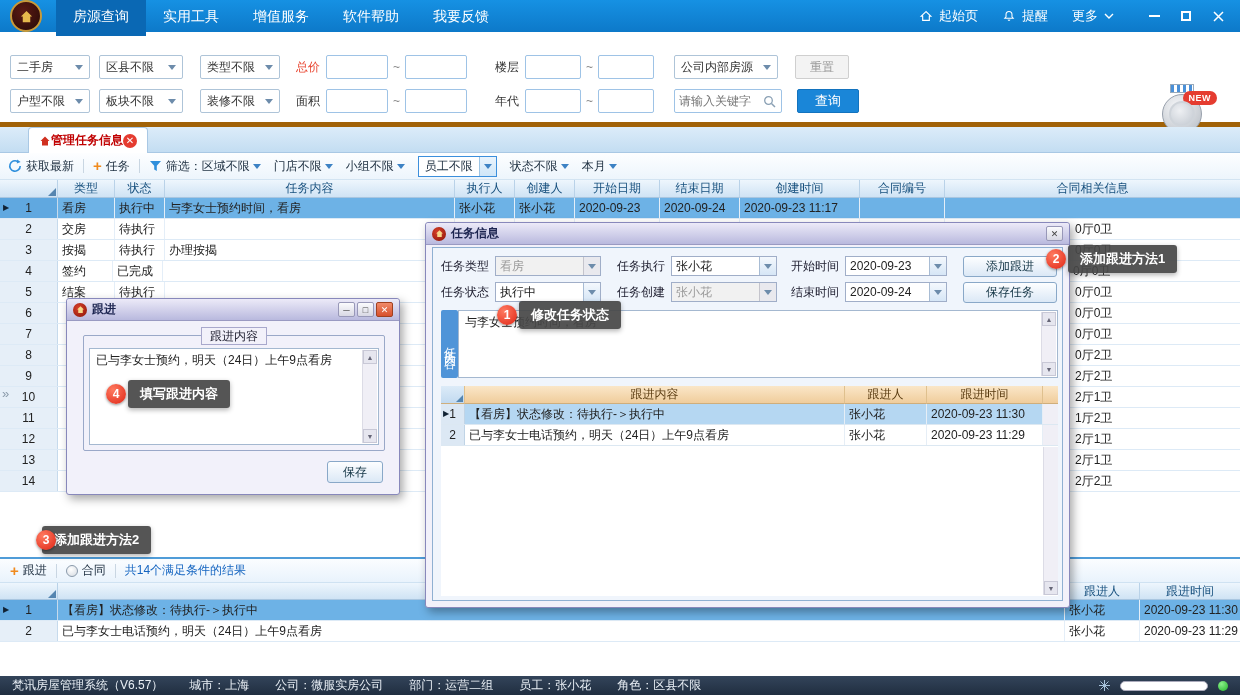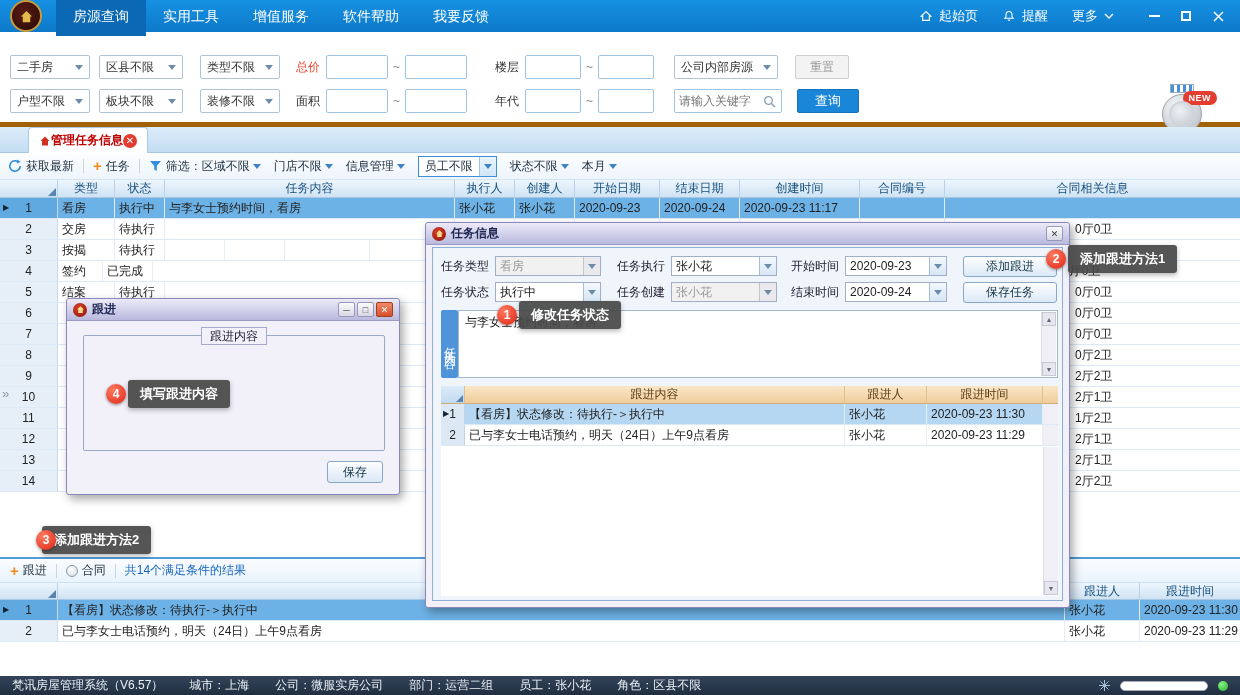--- a/index.html
+++ b/index.html
@@ -280,21 +280,21 @@
     </span>
     <span class="flt">
         <span>区域不限</span>
         <i class="tri blue"></i>
       </span>
     <span class="flt">
         <span>门店不限</span>
         <i class="tri blue"></i>
       </span>
     <span class="flt">
-        <span>信息管理</span>
+        <span>小组不限</span>
         <i class="tri blue"></i>
       </span>
     <span class="combo">
       <span class="combo-txt">员工不限</span>
       <span class="combo-btn">
           <i class="tri blue"></i>
         </span>
     </span>
     <span class="flt">
         <span>状态不限</span>
@@ -344,31 +344,32 @@
         <div class="tc" style="width:85px"></div>
         <div class="tc" style="width:80px"></div>
         <div class="tc" style="width:120px"></div>
         <div class="tc" style="width:85px"></div>
         <div class="tc ci" style="flex:1;border-right:none">0厅0卫</div>
       </div>
     <div class="trow">
         <div class="tc num">3</div>
         <div class="tc" style="width:57px">按揭</div>
         <div class="tc" style="width:50px">待执行</div>
+        <div class="tc" style="width:290px">办理按揭</div>
         <div class="tc" style="width:60px"></div>
         <div class="tc" style="width:60px"></div>
         <div class="tc" style="width:85px"></div>
         <div class="tc" style="width:80px"></div>
         <div class="tc" style="width:120px"></div>
         <div class="tc" style="width:85px"></div>
         <div class="tc ci" style="flex:1;border-right:none">0厅0卫</div>
       </div>
     <div class="trow">
         <div class="tc num">4</div>
-        <div class="tc" style="width:45px">签约</div>
+        <div class="tc" style="width:55px">签约</div>
         <div class="tc" style="width:50px">已完成</div>
         <div class="tc" style="width:290px"></div>
         <div class="tc" style="width:60px"></div>
         <div class="tc" style="width:60px"></div>
         <div class="tc" style="width:85px"></div>
         <div class="tc" style="width:80px"></div>
         <div class="tc" style="width:120px"></div>
         <div class="tc" style="width:85px"></div>
         <div class="tc ci" style="flex:1;border-right:none">0厅0卫</div>
       </div>
@@ -667,20 +668,27 @@
         </span>
       <span>跟进</span>
       <span class="dlg-btns">
         <span class="dbtn-sm">─</span>
         <span class="dbtn-sm">□</span>
         <span class="dbtn-sm close-red">✕</span>
       </span>
     </div>
     <div class="gbox" style="left:16px;top:36px;width:302px;height:116px">
       <span class="legend">跟进内容</span>
+      <div class="ta" style="left:5px;top:12px;right:5px;bottom:5px">
+        <span>已与李女士预约，明天（24日）上午9点看房</span>
+        <span class="vscroll">
+            <span class="sarr up">▲</span>
+            <span class="sarr dn">▼</span>
+          </span>
+      </div>
     </div>
     <button class="dbtn" style="left:260px;top:162px;width:56px;height:22px">保存</button>
   </div>
 
   <div class="badge" style="left:497px;top:305px">1</div>
   <div class="tip" style="left:519px;top:301px">修改任务状态</div>
 
   <div class="badge" style="left:1046px;top:249px">2</div>
   <div class="tip" style="left:1068px;top:245px">添加跟进方法1</div>
 

